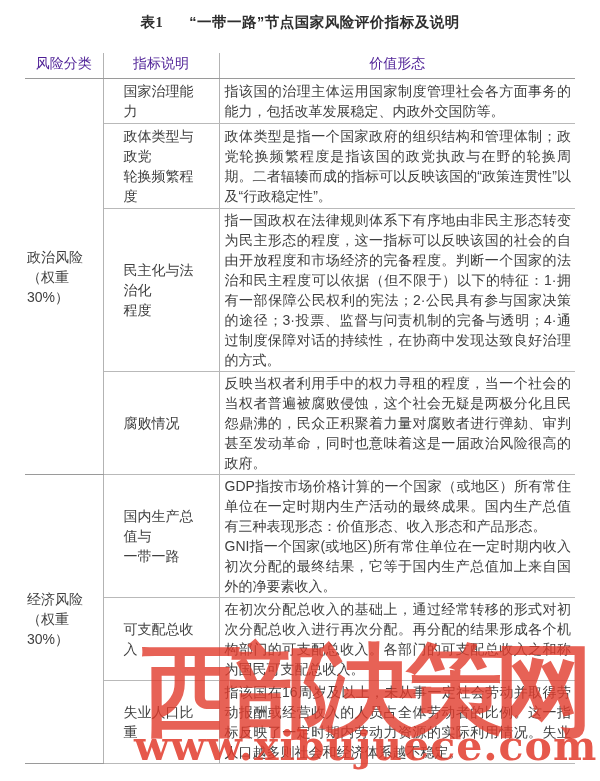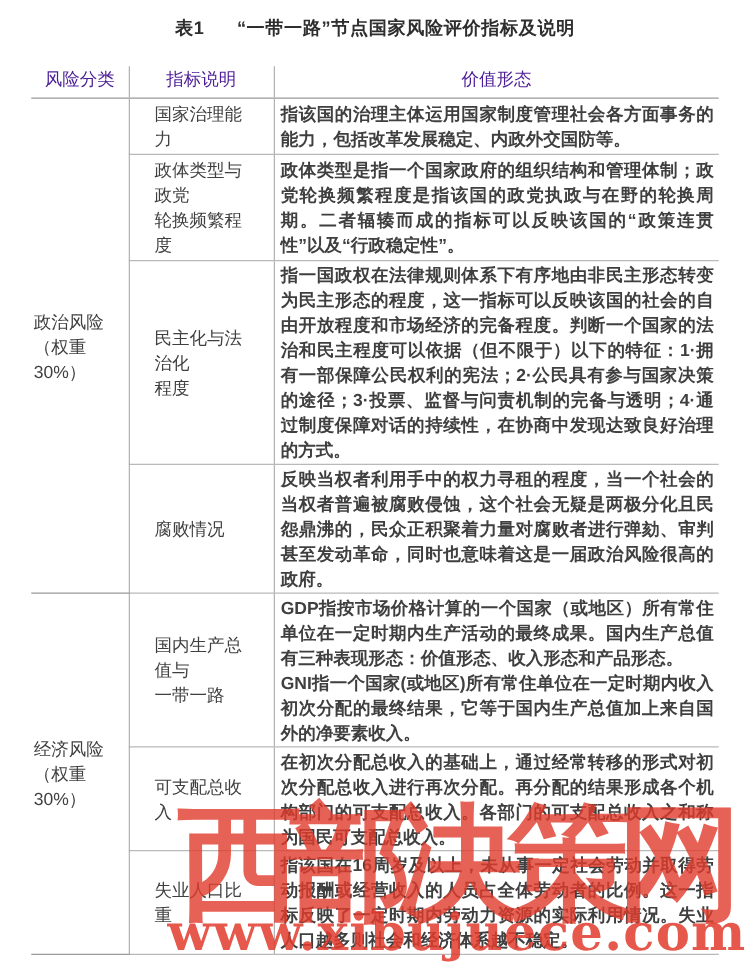--- a/index.html
+++ b/index.html
@@ -8,21 +8,21 @@
     height:781px; position:relative; overflow:hidden;
     font-family:"Liberation Sans", sans-serif;
     color:#3c3c3c;
     -webkit-font-smoothing:antialiased;
   }
   .caption {
     padding-top:13px; text-align:center;
     font-size:14.5px; font-weight:700; color:#2e2e2e;
     letter-spacing:0.5px;
   }
-  .caption .cap-num { margin-right:26px; }
+  .caption .cap-num { margin-right:26px;font-family:Liberation Serif, serif; }
   table.risk {
     border-collapse:collapse; table-layout:fixed;
     width:550px; margin:21px 0 0 25px;
   }
   col.c1 { width:78px; } col.c2 { width:116px; } col.c3 { width:356px; }
   th {
     font-weight:400; font-size:14px; color:#4c1d95;
     padding:2px 0 5px; text-align:center;
     border-bottom:1px solid #9a9a9a;
   }
@@ -40,21 +40,20 @@
   td.ind {
     text-align:left; white-space:pre-line;
     border-right:1px solid #b3b3b3;
     border-bottom:1px solid #b9b9b9;
     padding:2px 20px;
   }
   td.desc {
     text-align:justify; white-space:pre-line;
     border-bottom:1px solid #b9b9b9;
     padding:1px 4px 1px 5px;
-    font-weight:bold;
   }
   .watermark { position:absolute; left:0; top:0; width:508px; height:781px; pointer-events:none; z-index:5; }
   .wm-cn {
     position:absolute; left:142px; top:636px;
     font-size:100px; line-height:1.1; font-weight:700;
     letter-spacing:-12px; white-space:nowrap;
     color:#e23b2c; opacity:0.8;
     font-family:"DejaVu Sans", sans-serif;
   }
   .wm-url {

